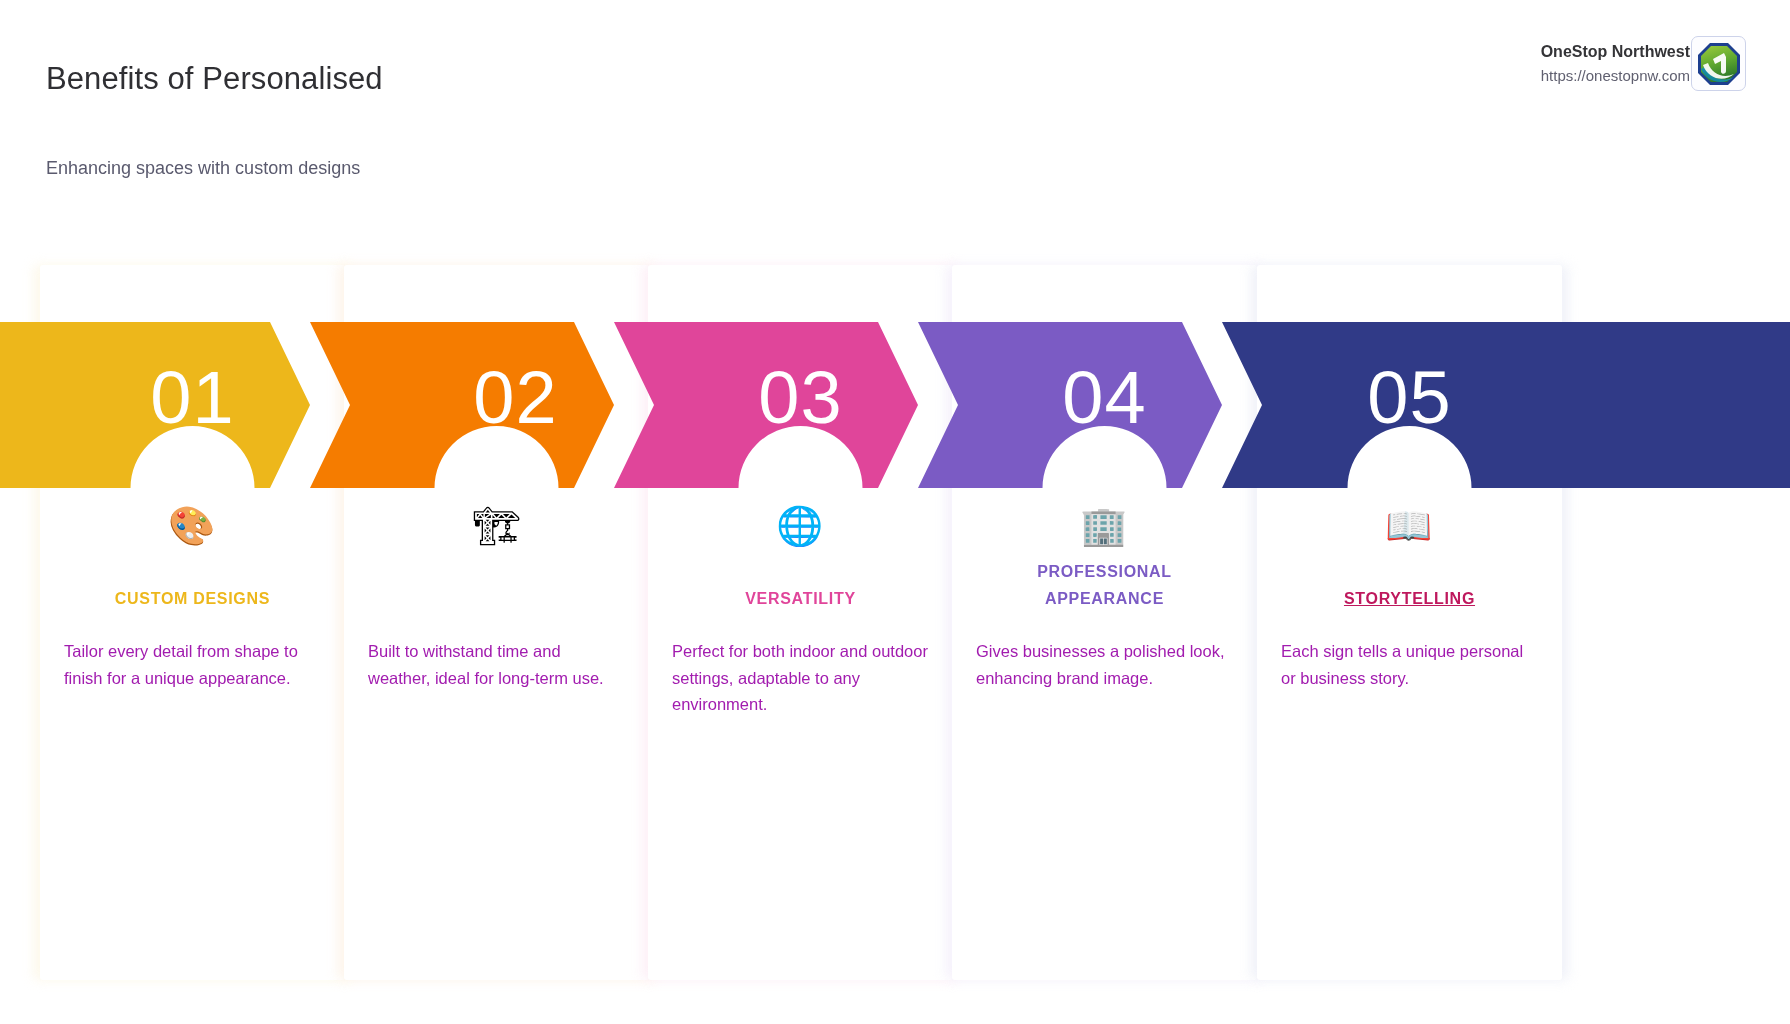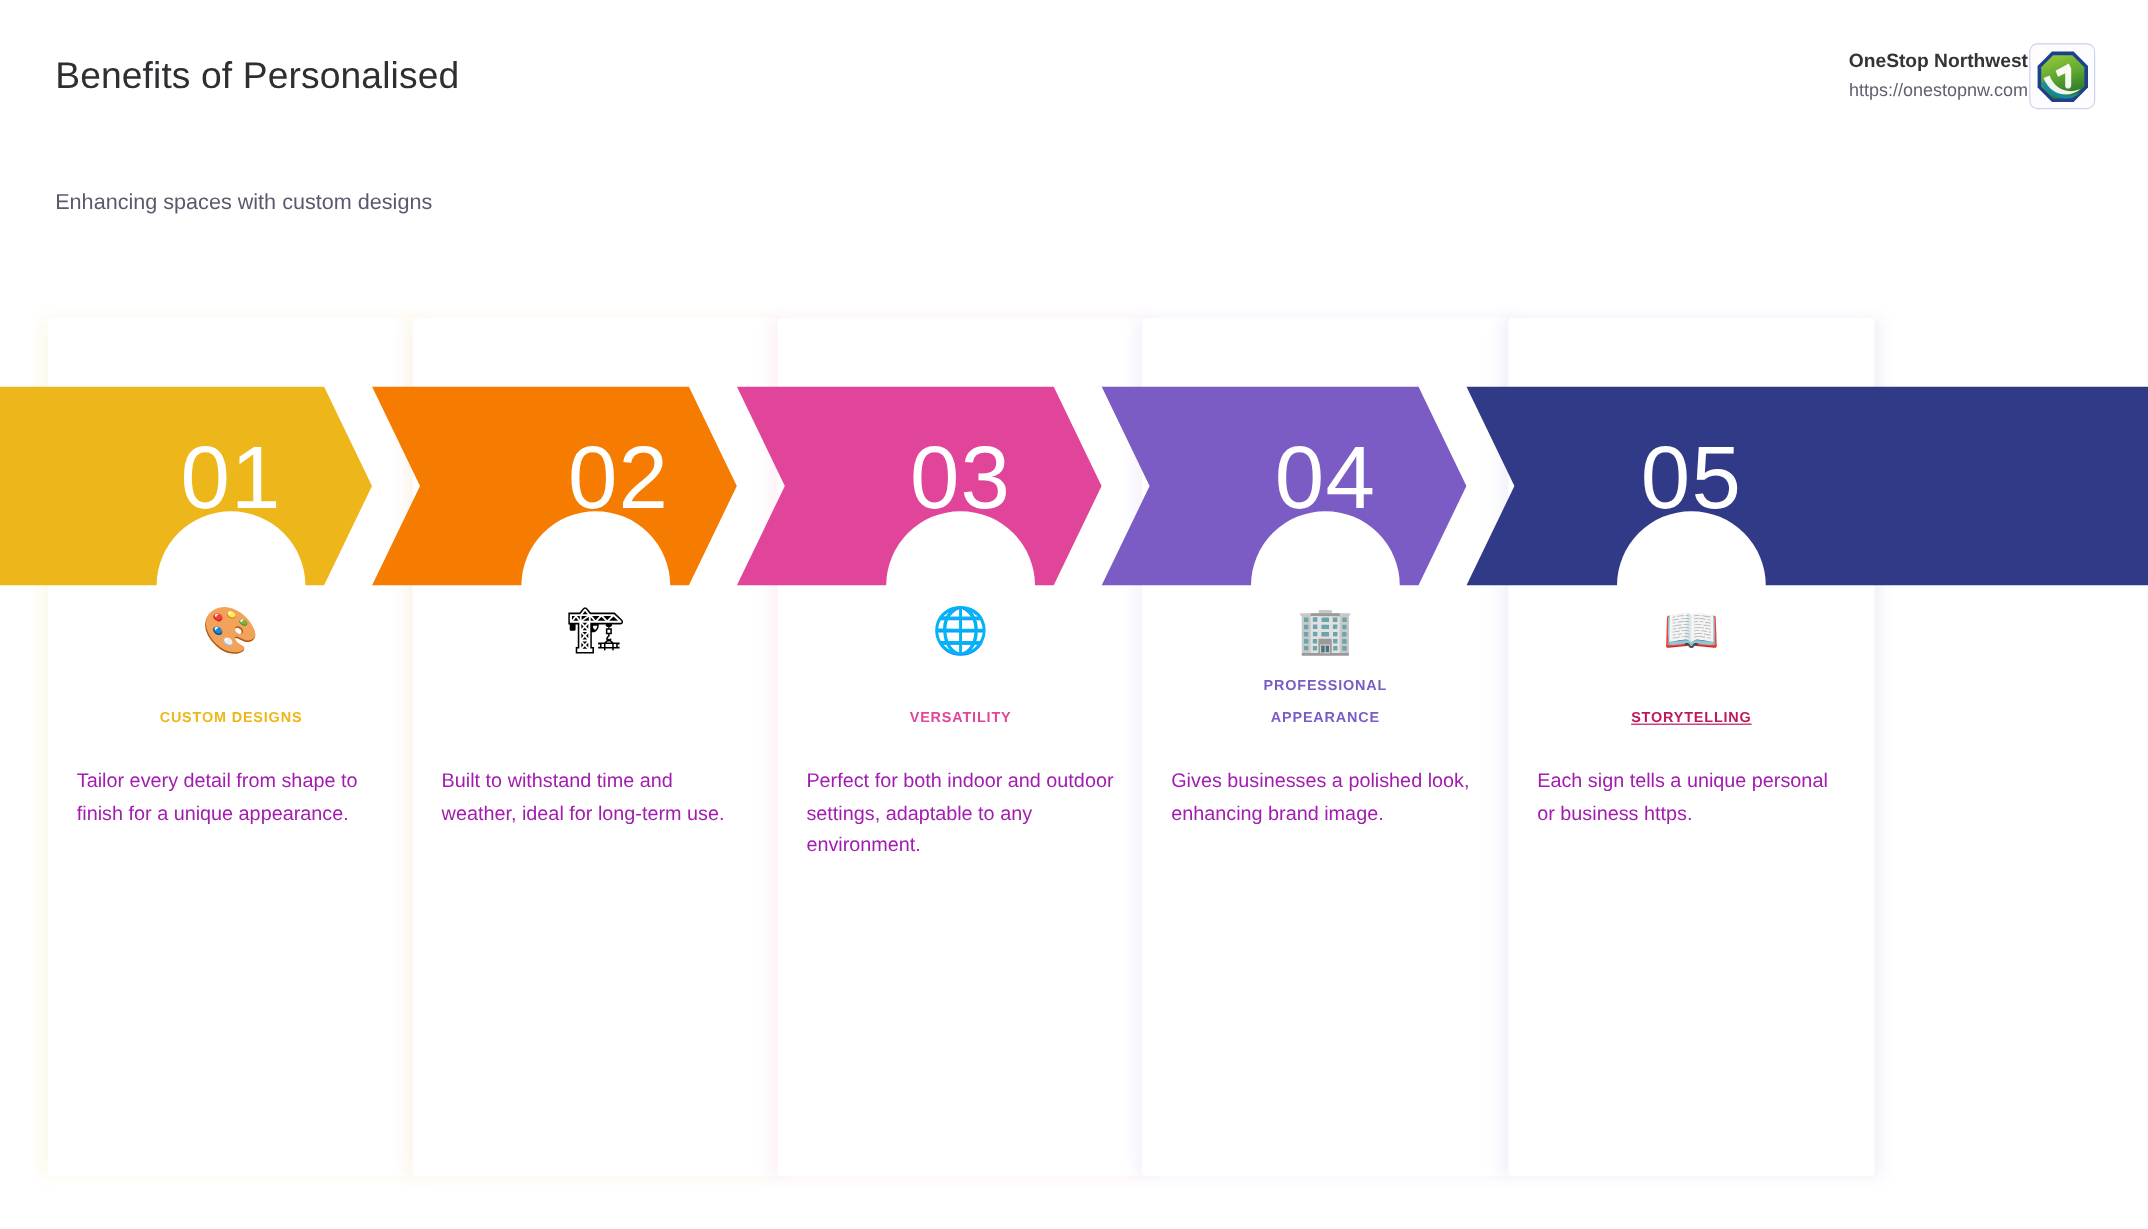--- a/index.html
+++ b/index.html
@@ -6,21 +6,21 @@
   html, body {
     width: 1790px; height: 1024px;
     background: #ffffff;
     font-family: "Liberation Sans", sans-serif;
     overflow: hidden;
   }
   #stage { position: relative; width: 1790px; height: 1024px; background: #fff; }
 
   
   .header { position: absolute; left: 0; top: 0; width: 1790px; height: 200px; }
-  .title-block { position: absolute; left: 46px; top: 36px; text-align: right; }
+  .title-block { position: absolute; left: 46px; top: 52px; text-align: right; }
   .title-line {
     font-size: 31px; font-weight: 400; color: #2f2f33;
     line-height: 54px; letter-spacing: .1px; white-space: nowrap;
   }
   .subtitle {
     position: absolute; left: 46px; top: 158px;
     font-size: 18px; color: #5a5a6e; font-weight: 400; white-space: nowrap;
   }
 
   .brand { position: absolute; right: 44px; top: 36px; display: flex; align-items: center; gap: 1px; }
@@ -54,21 +54,21 @@
   }
 
   .icon-wrap {
     position: absolute; top: 500px; width: 305px; height: 52px;
     display: flex; align-items: center; justify-content: center;
     font-size: 38px; line-height: 52px; z-index: 7;
   }
 
   .ctitle {
     position: absolute; top: 585px; width: 305px;
-    text-align: center; font-size: 12px; font-weight: 700;
+    text-align: center; font-size: 16px; font-weight: 700;
     letter-spacing: .7px; line-height: 27px; z-index: 7;
   }
   .ctitle.two-line { top: 558px; }
 
   .cbody {
     position: absolute; top: 638px; width: 305px;
     padding: 0 24px; text-align: left;
     font-size: 16.5px; line-height: 26.5px; color: #a21caf; z-index: 7;
   }
 </style>
@@ -137,21 +137,21 @@
         <div>PROFESSIONAL</div>
         <div>APPEARANCE</div>
       </div>
       <div class="cbody" style="left: 952px;">Gives businesses a polished look, enhancing brand image.</div>
       <div class="card-shadow" style="left: 1251px; width: 317px; background: rgb(238, 240, 248); filter: blur(6px); opacity: 0.9;"></div>
       <div class="card" style="left: 1257px;"></div>
       <div class="icon-wrap" style="left: 1257px;">📖</div>
       <div class="ctitle" style="left: 1257px; color: #be185d; text-decoration: underline;">
         <div>STORYTELLING</div>
       </div>
-      <div class="cbody" style="left: 1257px;">Each sign tells a unique personal or business https.</div>
+      <div class="cbody" style="left: 1257px;">Each sign tells a unique personal or business story.</div>
     </div>
 
   <div class="band-layer">
     <svg id="band-svg" width="1790" height="166" viewBox="0 0 1790 166">
         <path d="M 0 0 L 270 0 L 310 83 L 270 166 L 254.5 166 A 62 62 0 0 0 130.5 166 L 0 166 Z" fill="#EDB71B"></path>
         <path d="M 310 0 L 574 0 L 614 83 L 574 166 L 558.5 166 A 62 62 0 0 0 434.5 166 L 310 166 L 350 83 Z" fill="#F57C00"></path>
         <path d="M 614 0 L 878 0 L 918 83 L 878 166 L 862.5 166 A 62 62 0 0 0 738.5 166 L 614 166 L 654 83 Z" fill="#E0459A"></path>
         <path d="M 918 0 L 1182 0 L 1222 83 L 1182 166 L 1166.5 166 A 62 62 0 0 0 1042.5 166 L 918 166 L 958 83 Z" fill="#7B5BC4"></path>
         <path d="M 1222 0 L 1790 0 L 1790 166 L 1471.5 166 A 62 62 0 0 0 1347.5 166 L 1222 166 L 1262 83 Z" fill="#303A87"></path>
       </svg>

